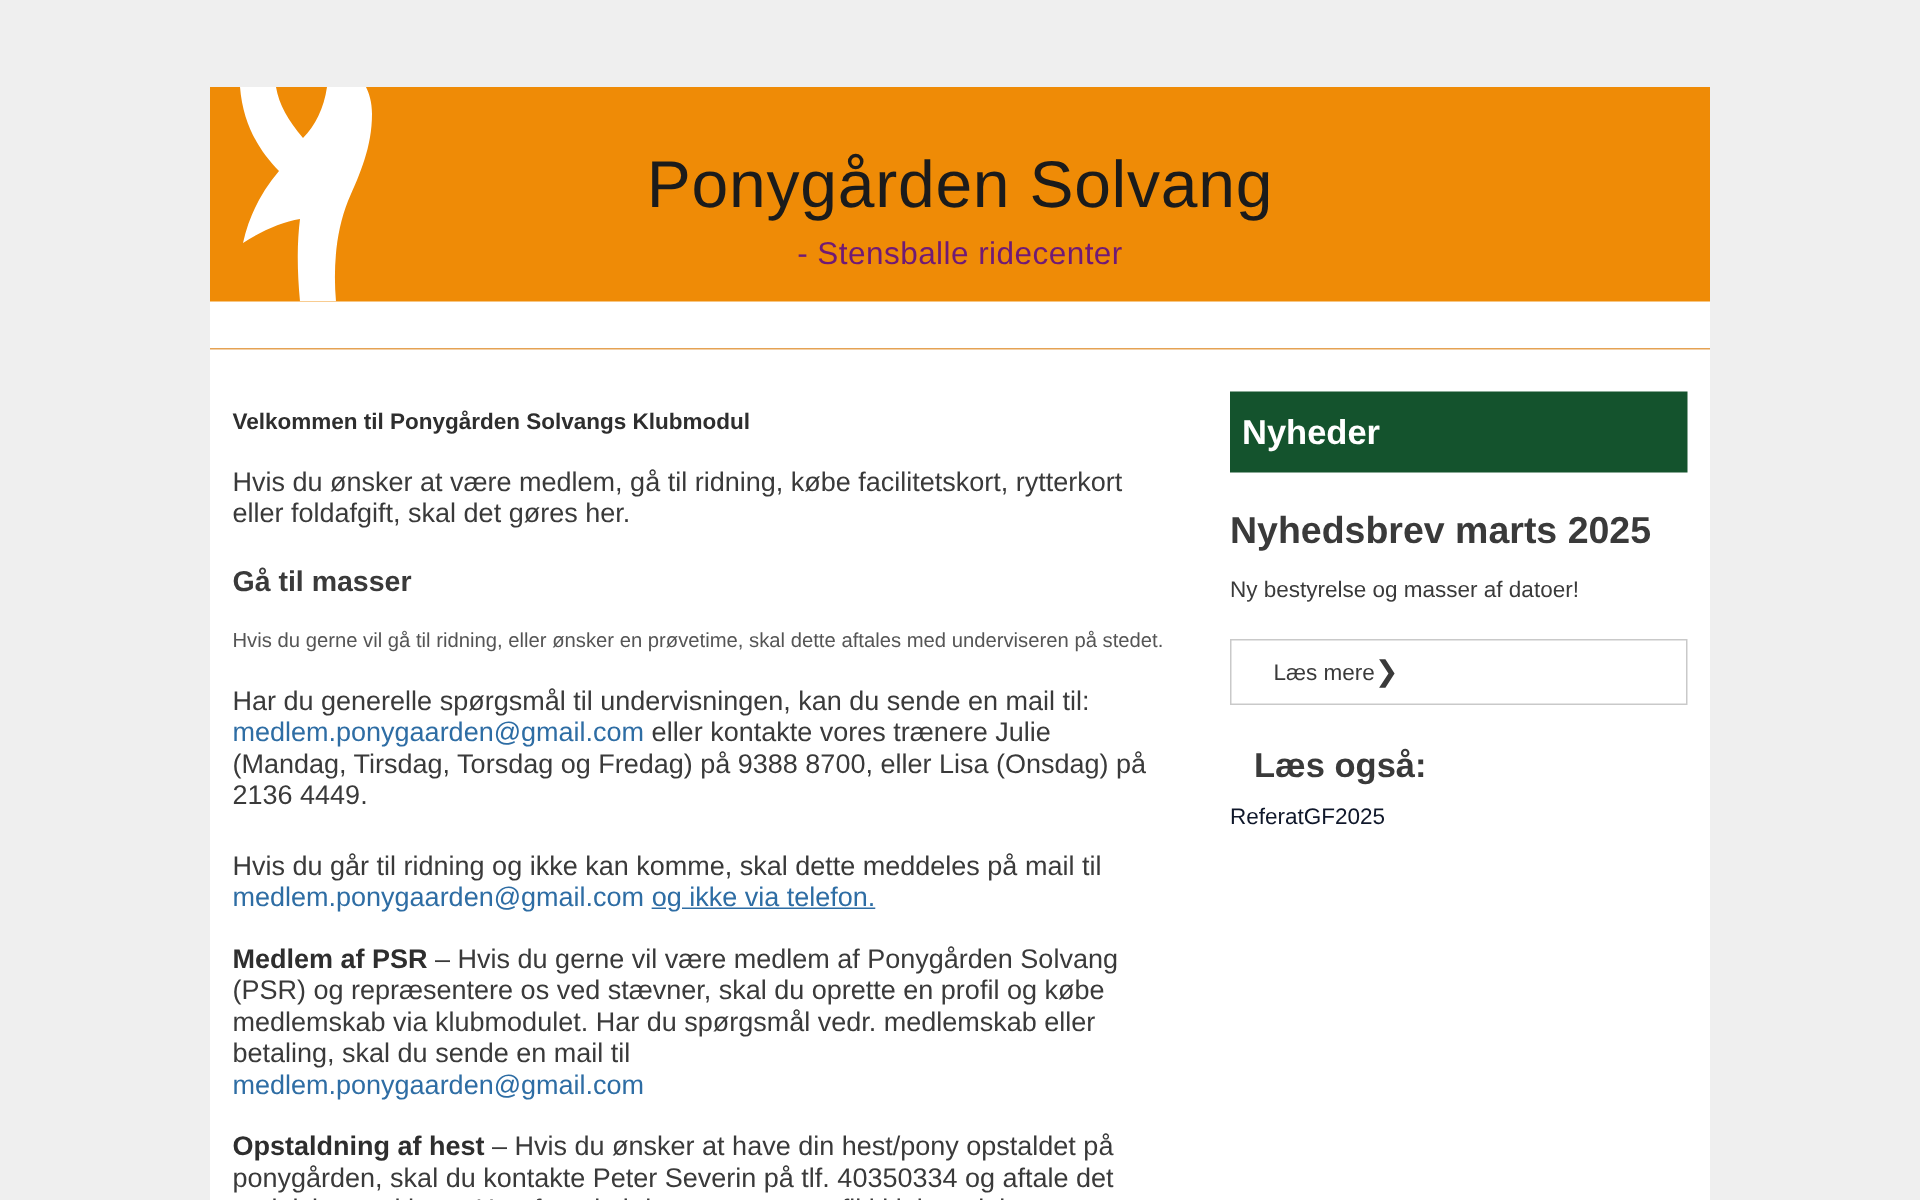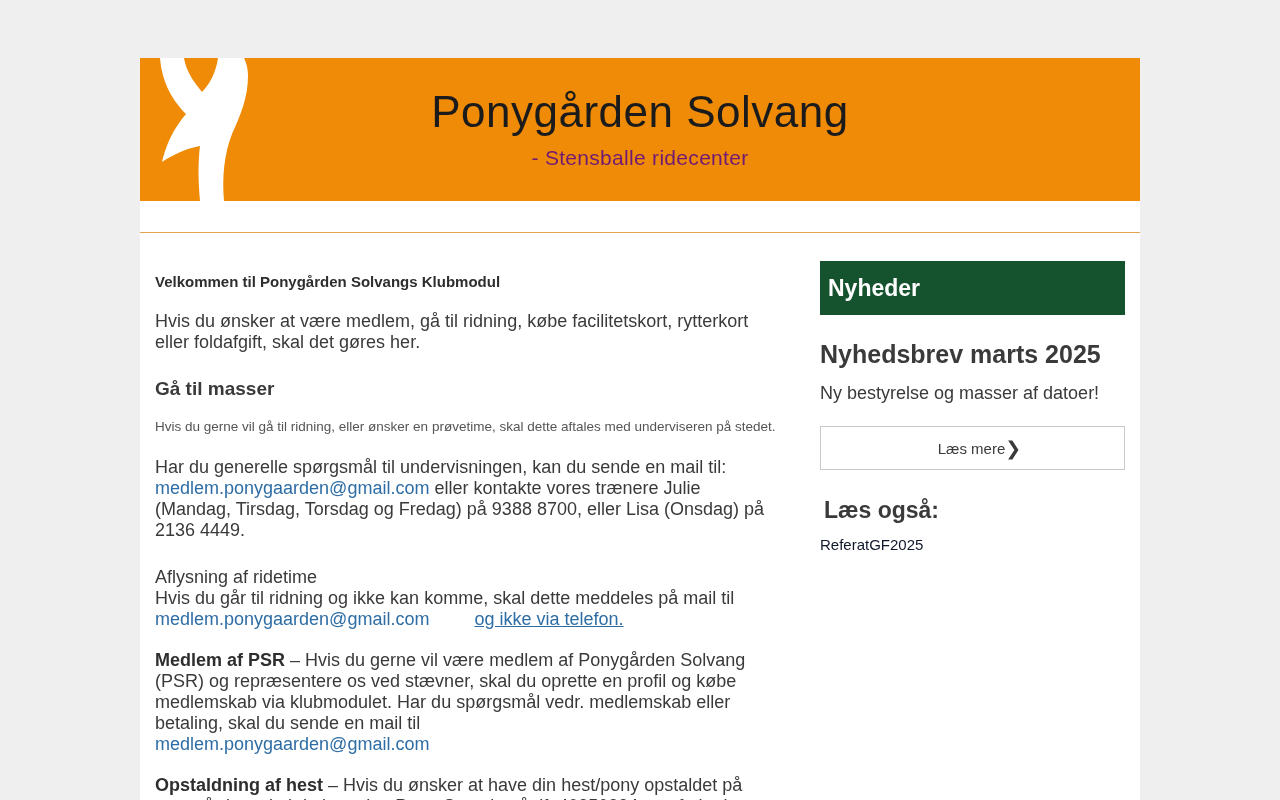--- a/index.html
+++ b/index.html
@@ -31,21 +31,21 @@
   .banner-horse {
     position: absolute;
     left: 12px;
     top: 0px;
     width: 110px;
     height: 143px;
   }
   .banner-text {
     position: absolute;
     left: 0;
-    top: 0;
+    top: 12px;
     width: 100%;
     text-align: center;
     padding-top: 28px;
     box-sizing: border-box;
   }
   .banner-title {
     font-size: 44px;
     line-height: 52px;
     color: #1b1b1b;
     font-weight: 400;
@@ -105,21 +105,20 @@
     margin: 24px 0 16px 0;
     line-height: 24px;
   }
   a.link {
     color: #2e6da4;
     text-decoration: none;
   }
   a.ulink {
     color: #2e6da4;
     text-decoration: underline;
-    margin-left: 40px;
   }
   .strong-inline {
     font-weight: bold;
     color: #2e2e2e;
   }
   .block-gap { margin-top: 26px; }
   
   .news-head {
     background: #14532d;
     color: #ffffff;
@@ -129,51 +128,51 @@
     line-height: 28px;
   }
   .news-title {
     font-size: 25px;
     font-weight: bold;
     color: #3a3a3a;
     margin: 24px 0 0 0;
     line-height: 30px;
   }
   .news-body {
-    font-size: 18px;
+    font-size: 15px;
     color: #3a3a3a;
     margin: 14px 0 0 0;
     line-height: 21px;
   }
   .read-more {
     margin-top: 22px;
     border: 1px solid #c9c9c9;
     height: 44px;
     display: flex;
     align-items: center;
-    justify-content: center;
+    justify-content: flex-start;
     padding: 0 14px 0 28px;
     box-sizing: border-box;
     background: #ffffff;
     cursor: pointer;
   }
   .read-more-label {
     font-size: 15px;
     color: #3a3a3a;
   }
   .chev {
     font-size: 19px;
     color: #3a3a3a;
     line-height: 19px;
   }
   .also-head {
     font-size: 23px;
     font-weight: bold;
     color: #3a3a3a;
-    margin: 26px 0 0 4px;
+    margin: 26px 0 0 16px;
     line-height: 28px;
   }
   .also-link {
     display: inline-block;
     margin-top: 12px;
     font-size: 15px;
     color: #0f172a;
     text-decoration: none;
   }
 </style>
@@ -204,21 +203,20 @@
       <h2 class="sec">Gå til masser</h2>
 
       <p class="body small">Hvis du gerne vil gå til ridning, eller ønsker en prøvetime, skal dette aftales med underviseren på stedet.</p>
 
       <p class="body">
         <span>Har du generelle spørgsmål til undervisningen, kan du sende en mail til:</span>
         <a class="link" href="#">medlem.ponygaarden@gmail.com</a><span> eller kontakte vores trænere Julie (Mandag, Tirsdag, Torsdag og Fredag) på 9388 8700, eller Lisa (Onsdag) på 2136 4449.</span>
       </p>
 
       <div class="block-gap">
-        <p class="body" style="margin-bottom:0;" style2="">Aflysning af ridetime</p>
         <p class="body" style="margin-top:0;">
           <span>Hvis du går til ridning og ikke kan komme, skal dette meddeles på mail til</span><br>
           <a class="link" href="#">medlem.ponygaarden@gmail.com</a>
           <a class="ulink" href="#">og ikke via telefon.</a>
         </p>
       </div>
 
       <p class="body">
         <span class="strong-inline">Medlem af PSR</span><span> – Hvis du gerne vil være medlem af Ponygården Solvang (PSR) og repræsentere os ved stævner, skal du oprette en profil og købe medlemskab via klubmodulet. Har du spørgsmål vedr. medlemskab eller betaling, skal du sende en mail til </span><br>
         <a class="link" href="#">medlem.ponygaarden@gmail.com</a>

